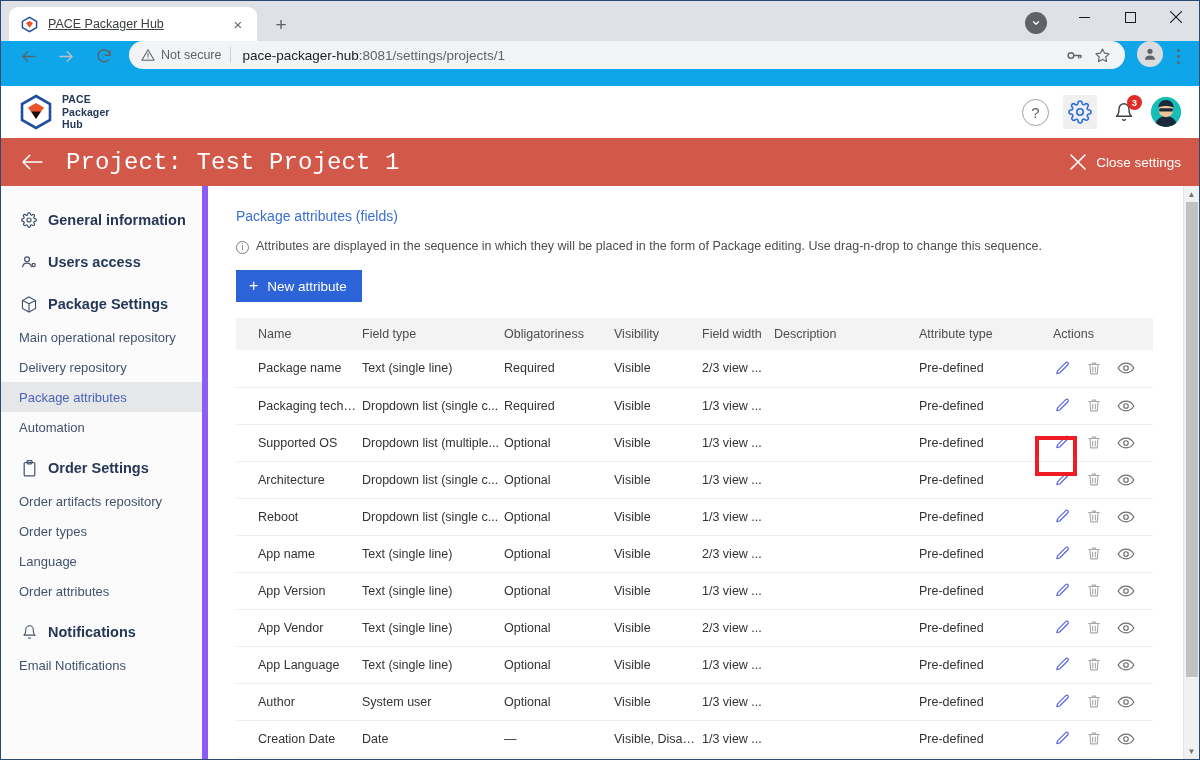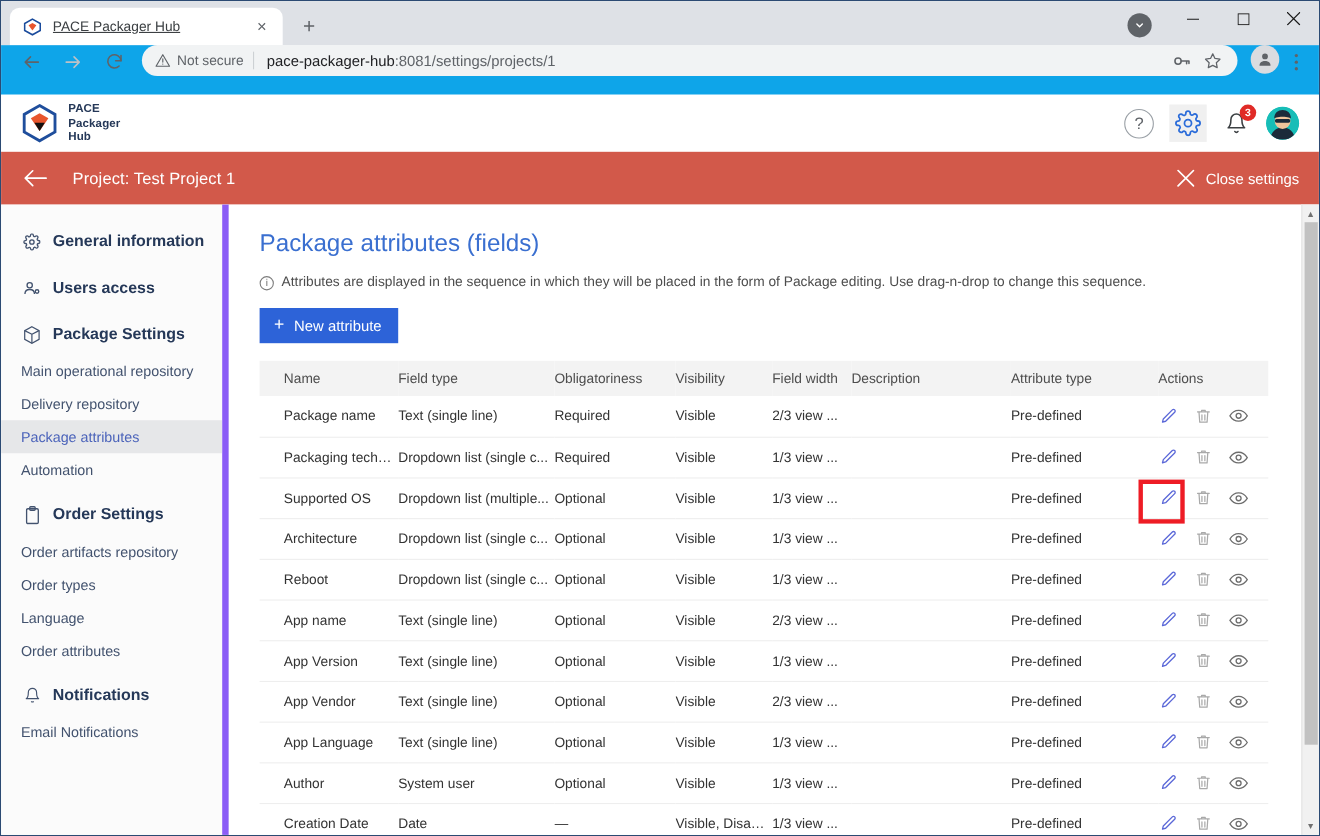--- a/index.html
+++ b/index.html
@@ -158,21 +158,21 @@
     background: #19c3bd; overflow: hidden; position: relative;
   }
 
   
   .project-bar {
     height: 48px; background: #d2594a;
     display: flex; align-items: center;
     padding: 0 18px 0 20px; color: #ffffff;
   }
   .back-arrow { font-size: 21px; margin-right: 23px; line-height: 1; display:flex; }
-  .project-title { font-size: 15px; font-weight: normal; letter-spacing: .1px; }
+  .project-title { font-size: 24px; font-weight: normal; letter-spacing: .1px; font-family: Liberation Mono, monospace; }
   .close-settings {
     margin-left: auto; display: flex; align-items: center;
     font-size: 13.5px; gap: 10px;
   }
   .close-x { font-size: 17px; line-height: 1; }
 
   
   .body-area {
     display: flex;
     height: calc(760px - 40px - 45px - 52px - 48px - 2px);
@@ -200,21 +200,21 @@
   }
   .nav-sub.active { background: #e6e7e9; color: #4b63ba; }
 
   
   .main {
     flex: 1; background: #ffffff;
     padding: 22px 0 0 28px;
     position: relative; overflow: hidden;
   }
   .page-title {
-    font-size: 22px; color: #3a6fd0; font-weight: normal;
+    font-size: 14px; color: #3a6fd0; font-weight: normal;
     margin-bottom: 15px;
   }
   .hint {
     font-size: 12.5px; color: #4d4d4d;
     display: flex; align-items: flex-start; gap: 7px;
     margin-bottom: 16px;
   }
   .hint-ico {
     width: 13px; height: 13px; border-radius: 50%;
     border: 1px solid #7c7c7c; color: #6a6a6a;

